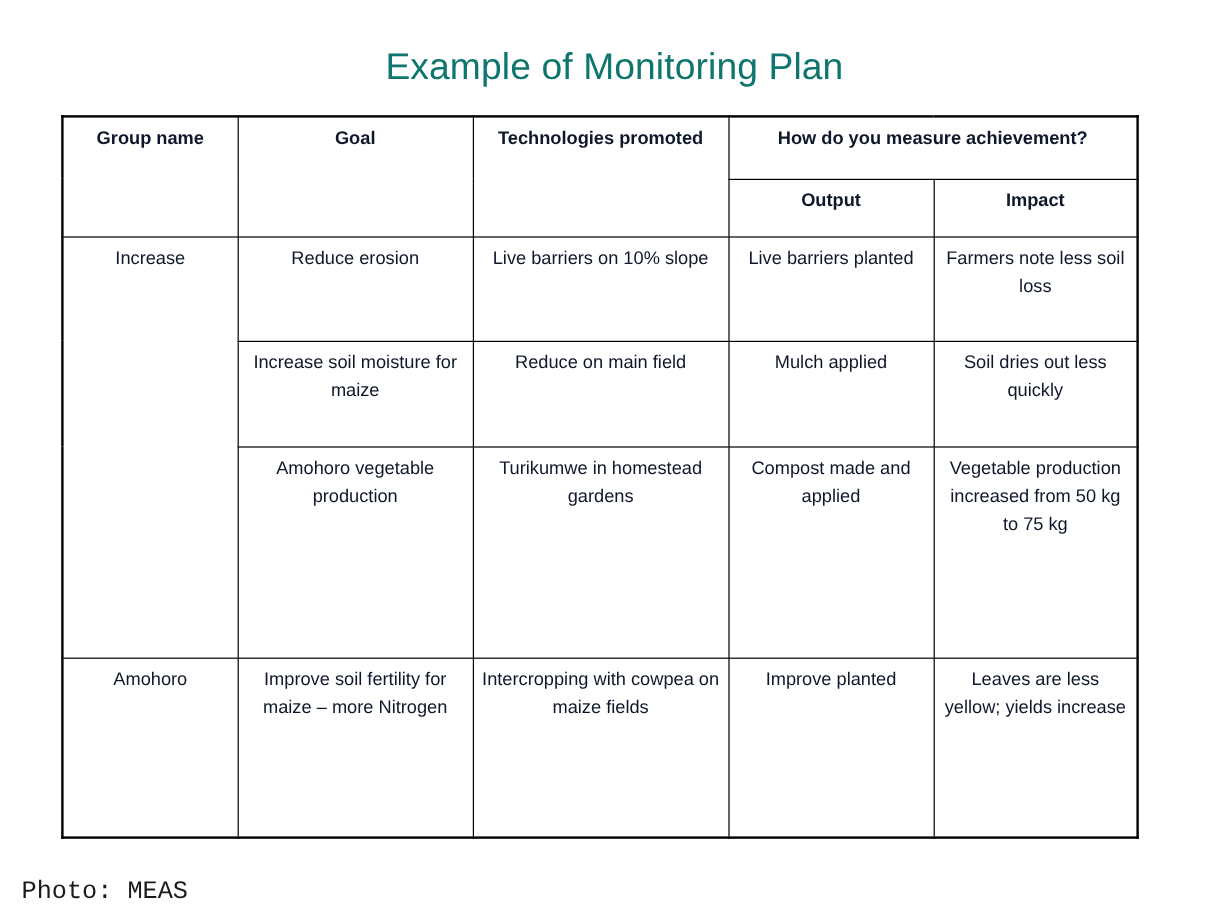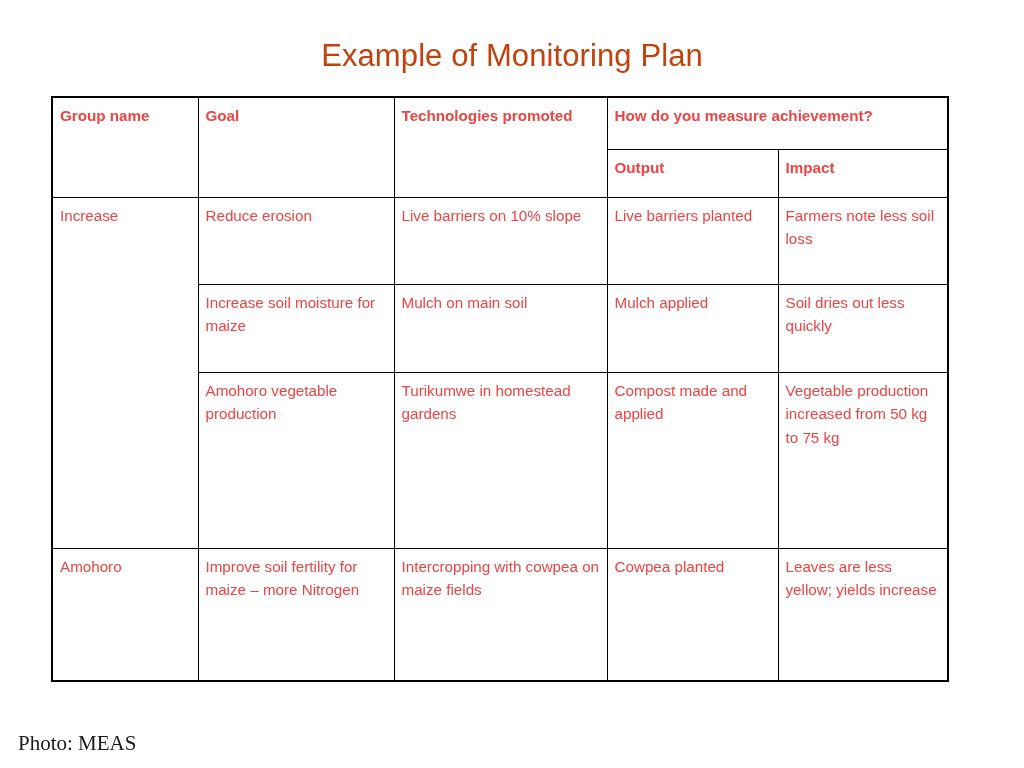--- a/index.html
+++ b/index.html
@@ -20,21 +20,21 @@
   .slide-title {
     position: absolute;
     left: 0;
     top: 38px;
     width: 1024px;
     text-align: center;
     font-family: "Liberation Sans", sans-serif;
     font-size: 31px;
     font-weight: 300;
     letter-spacing: 0.1px;
-    color: #c2410c;
+    color: #0f766e;
     line-height: 1.15;
     white-space: nowrap;
   }
 
   
   .table-wrap {
     position: absolute;
     left: 51px;
     top: 96px;
     width: 896px;
@@ -44,26 +44,26 @@
     border-collapse: collapse;
     table-layout: fixed;
     width: 896px;
     background: #ffffff;
   }
 
   table.monitoring-table td,
   table.monitoring-table th {
     border: 1px solid #000000;
     vertical-align: top;
-    text-align: left;
+    text-align: center;
     padding: 6px 7px 4px 7px;
     font-family: "Liberation Sans", sans-serif;
     font-size: 15.2px;
     line-height: 1.55;
-    color: #ef4444;
+    color: #0f172a;
     font-weight: normal;
     word-wrap: break-word;
     overflow-wrap: break-word;
   }
 
   table.monitoring-table th {
     font-weight: bold;
   }
 
   
@@ -77,28 +77,28 @@
   col.c-tech    { width: 213px; }
   col.c-output  { width: 171px; }
   col.c-impact  { width: 170px; }
 
   
   tr.hdr-main   { height: 52px; }
   tr.hdr-sub    { height: 48px; }
   tr.r1         { height: 87px; }
   tr.r2         { height: 88px; }
   tr.r3         { height: 176px; }
-  tr.r4         { height: 133px; }
+  tr.r4         { height: 150px; }
 
   
   .photo-credit {
     position: absolute;
     left: 18px;
     top: 731px;
-    font-family: Liberation Serif, serif;
+    font-family: Liberation Mono, monospace;
     font-size: 21px;
     font-weight: 400;
     color: #1a1a1a;
     line-height: 1.2;
     white-space: nowrap;
   }
 </style>
 </head>
 <body>
 
@@ -130,37 +130,37 @@
       <tr class="r1">
         <td rowspan="3">Increase</td>
         <td>Reduce erosion</td>
         <td>Live barriers on 10% slope</td>
         <td>Live barriers planted</td>
         <td>Farmers note less soil loss</td>
       </tr>
 
       <tr class="r2">
         <td>Increase soil moisture for maize</td>
-        <td>Mulch on main soil</td>
+        <td>Reduce on main field</td>
         <td>Mulch applied</td>
         <td>Soil dries out less quickly</td>
       </tr>
 
       <tr class="r3">
         <td>Amohoro vegetable production</td>
         <td>Turikumwe in homestead gardens</td>
         <td>Compost made and applied</td>
         <td>Vegetable production increased from 50 kg to 75 kg</td>
       </tr>
 
       <tr class="r4">
         <td>Amohoro</td>
         <td>Improve soil fertility for maize – more Nitrogen</td>
         <td>Intercropping with cowpea on maize fields</td>
-        <td>Cowpea planted</td>
+        <td>Improve planted</td>
         <td>Leaves are less yellow; yields increase</td>
       </tr>
 
     </tbody>
   </table>
 </div>
 
 <div class="photo-credit">Photo: MEAS</div>
 
 </body></html>

